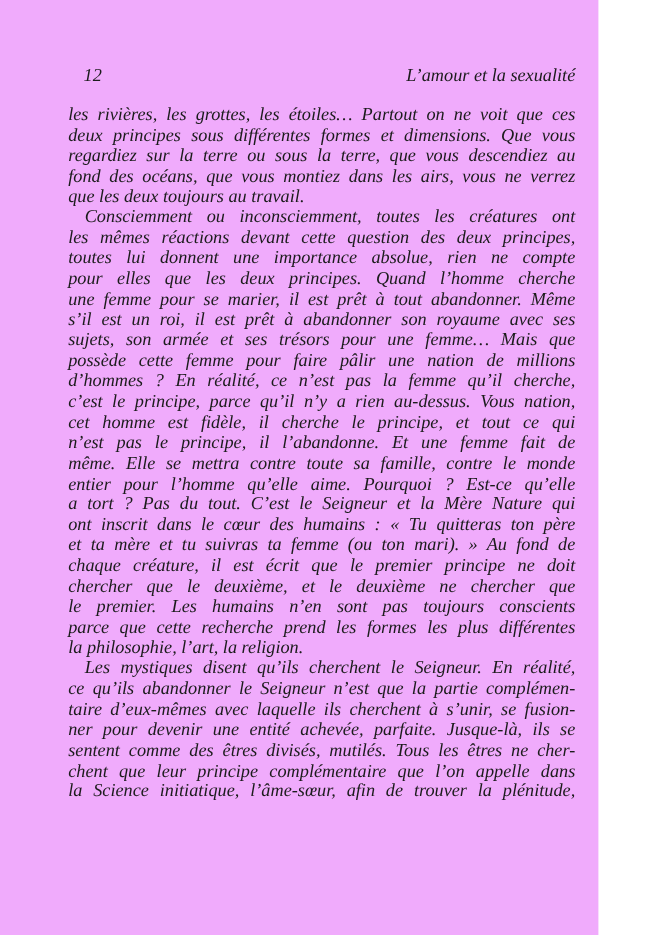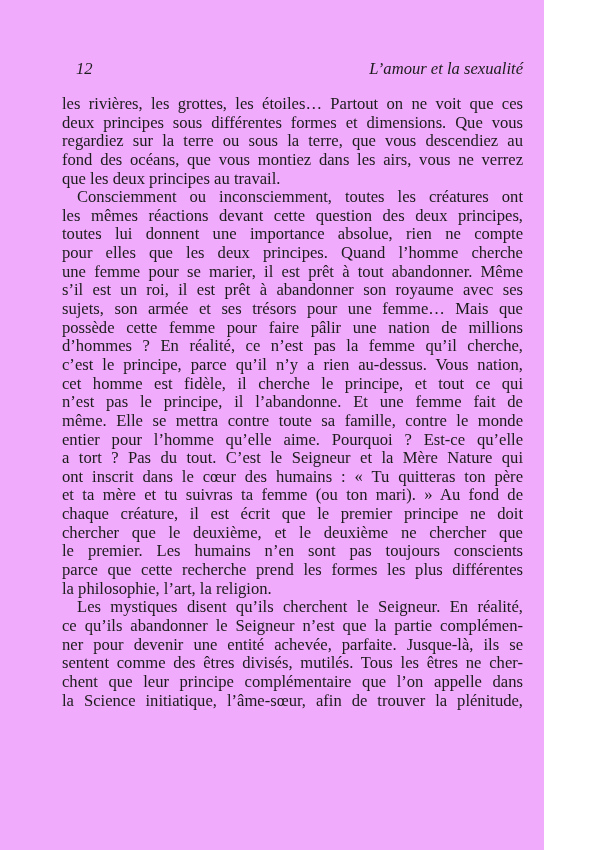--- a/index.html
+++ b/index.html
@@ -39,20 +39,21 @@
     width: 461px;
     font-size: 16.6px;
     line-height: 18.65px;
   }
   .para { margin: 0; padding: 0; }
   .line {
     text-align: justify;
     white-space: normal;
     height: 18.65px;
     overflow: visible;
+    font-style: italic;
   }
   .line.fill {
     text-align-last: justify;
   }
   .line.indent {
     text-indent: 15px;
   }
 </style>
 </head>
 <body>
@@ -61,21 +62,21 @@
   <div class="running-head">
     <span class="pagenum">12</span>
     <span class="runtitle">L’amour et la sexualité</span>
   </div>
   <div class="body-text" id="body-text">
       <div class="para">
         <div class="line fill">les rivières, les grottes, les étoiles… Partout on ne voit que ces</div>
         <div class="line fill">deux principes sous différentes formes et dimensions. Que vous</div>
         <div class="line fill">regardiez sur la terre ou sous la terre, que vous descendiez au</div>
         <div class="line fill">fond des océans, que vous montiez dans les airs, vous ne verrez</div>
-        <div class="line">que les deux principes au travail.</div>
+        <div class="line">que les deux toujours au travail.</div>
       </div>
       <div class="para">
         <div class="line fill indent">Consciemment ou inconsciemment, toutes les créatures ont</div>
         <div class="line fill">les mêmes réactions devant cette question des deux principes,</div>
         <div class="line fill">toutes lui donnent une importance absolue, rien ne compte</div>
         <div class="line fill">pour elles que les deux principes. Quand l’homme cherche</div>
         <div class="line fill">une femme pour se marier, il est prêt à tout abandonner. Même</div>
         <div class="line fill">s’il est un roi, il est prêt à abandonner son royaume avec ses</div>
         <div class="line fill">sujets, son armée et ses trésors pour une femme… Mais que</div>
         <div class="line fill">possède cette femme pour faire pâlir une nation de millions</div>
@@ -90,19 +91,20 @@
         <div class="line fill">et ta mère et tu suivras ta femme (ou ton mari). » Au fond de</div>
         <div class="line fill">chaque créature, il est écrit que le premier principe ne doit</div>
         <div class="line fill">chercher que le deuxième, et le deuxième ne chercher que</div>
         <div class="line fill">le premier. Les humains n’en sont pas toujours conscients</div>
         <div class="line fill">parce que cette recherche prend les formes les plus différentes</div>
         <div class="line">la philosophie, l’art, la religion.</div>
       </div>
       <div class="para">
         <div class="line fill indent">Les mystiques disent qu’ils cherchent le Seigneur. En réalité,</div>
         <div class="line fill">ce qu’ils abandonner le Seigneur n’est que la partie complémen-</div>
+        <div class="line fill">taire d’eux-mêmes avec laquelle ils cherchent à s’unir, se fusion-</div>
         <div class="line fill">ner pour devenir une entité achevée, parfaite. Jusque-là, ils se</div>
         <div class="line fill">sentent comme des êtres divisés, mutilés. Tous les êtres ne cher-</div>
         <div class="line fill">chent que leur principe complémentaire que l’on appelle dans</div>
         <div class="line fill">la Science initiatique, l’âme-sœur, afin de trouver la plénitude,</div>
       </div>
     </div>
 </div>
 
 </body></html>

